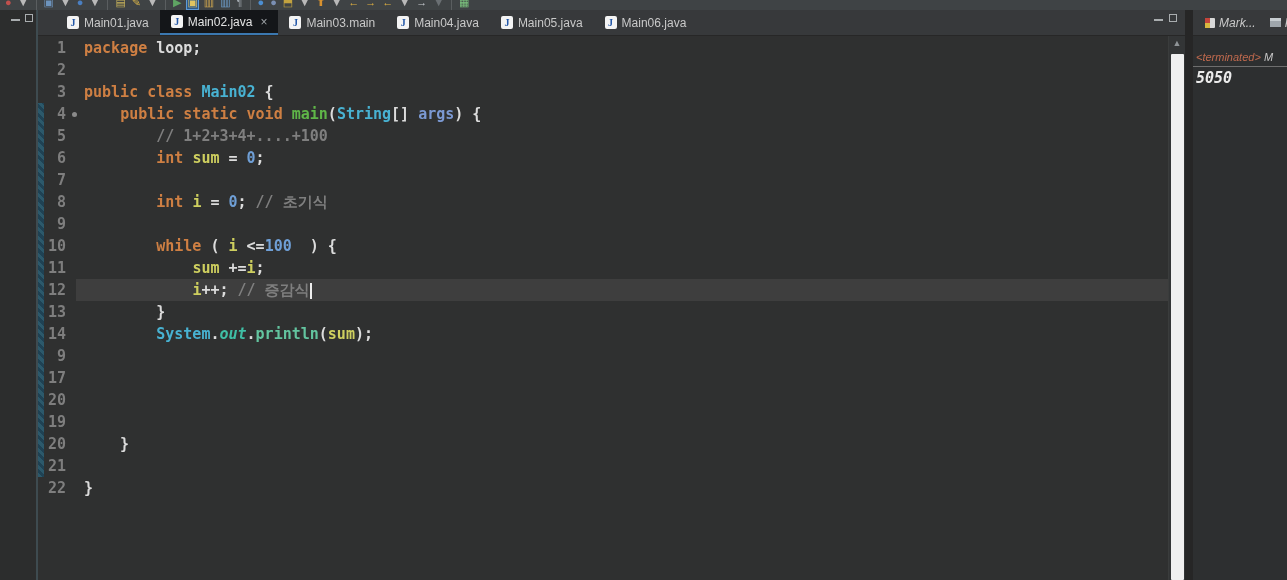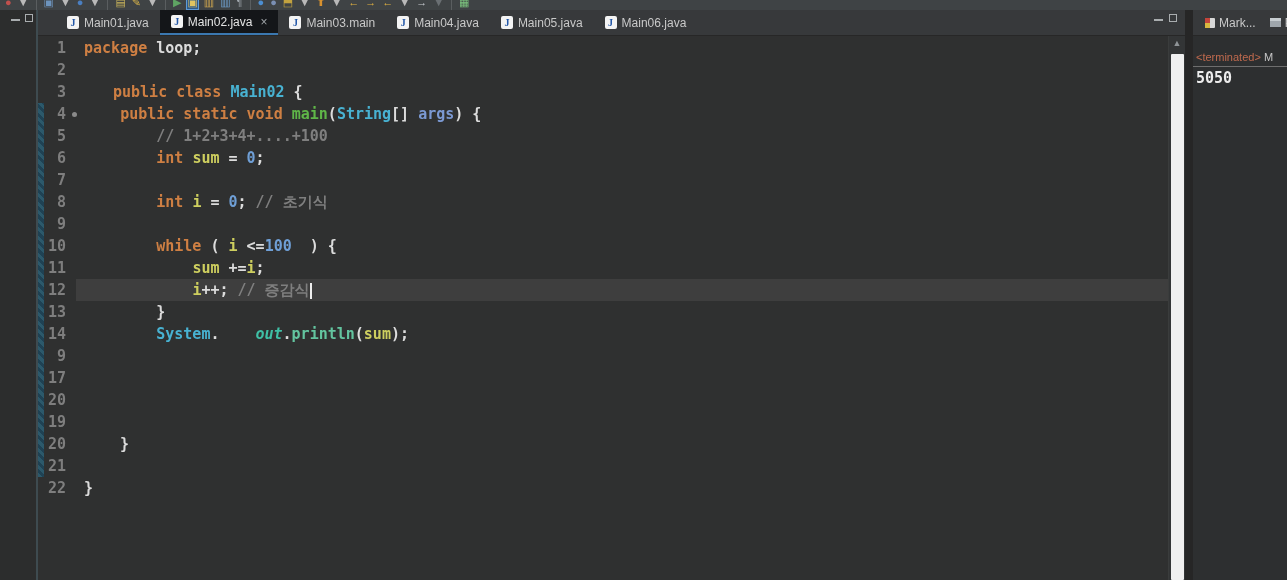--- a/index.html
+++ b/index.html
@@ -40,31 +40,31 @@
   .editor-body { position:relative; flex:1; background:#2F3030; overflow:hidden;
                  font-family:"DejaVu Sans Mono", monospace; font-size:15px; font-weight:bold; }
   .range-bar { position:absolute; left:0; top:67px; width:6px; height:374px;
                background:repeating-linear-gradient(45deg,#2C596B 0 3px,#1F4254 3px 6px); }
   .code-lines { position:absolute; top:1px; left:0; right:0; }
   .code-line { height:22px; line-height:22px; display:flex; white-space:pre; }
   .code-line.hl { background:linear-gradient(to right, transparent 38px, #3E3E3E 38px); }
   .ln { width:32px; text-align:right; padding-right:4px; color:#7E7E7E; flex:none; }
   .ln-dot { display:inline-block; width:5px; height:5px; border-radius:50%; background:#8A8A8A; margin-left:2px; vertical-align:middle; }
   .code-text { padding-left:6px; }
-  .tk-fld { font-style:italic;margin-left:36px; }
+  .tk-fld { font-style:italic; }
   .caret { display:inline-block; width:2px; height:16px; background:#EDEDED; vertical-align:text-bottom; }
 
   
   .vscroll { width:17px; background:#333536; position:relative; border-left:1px solid #3A3C3C; }
   .vs-arrow { display:block; text-align:center; color:#8F9497; font-size:9px; line-height:14px; height:16px; cursor:default; }
   .vs-thumb { position:absolute; top:18px; bottom:0; left:2px; width:13px; background:#F0F0F0; border-radius:1px; }
 
   
   .gap-col { width:8px; background:#262626; }
-  .right-panel { flex:1; display:flex; flex-direction:column; background:#2D2F30; overflow:hidden; }
+  .right-panel { flex:1; display:flex; flex-direction:column; background:#2D2F30; overflow:hidden;font-style:italic; }
   .rp-tabbar { height:26px; background:#37393B; display:flex; align-items:center; gap:2px; padding-left:6px;
                border-bottom:1px solid #272727; flex:none; }
   .rp-tab { display:flex; align-items:center; gap:4px; font-size:12px; color:#C9C9C9; padding:0 6px; height:100%; cursor:default; }
   .ic-markers { width:10px; height:10px; background:#D8D8D8; position:relative; display:inline-block; border-radius:1px; }
   .ic-markers::before { content:""; position:absolute; left:0; top:0; width:5px; height:5px; background:#C4453B; }
   .ic-markers::after { content:""; position:absolute; left:0; bottom:0; width:5px; height:5px; background:#D8B840; }
   .ic-pro { width:11px; height:9px; background:#9FA6AC; border-top:3px solid #C7CDD1; display:inline-block; }
   .console-area { flex:1; padding-top:15px; }
   .console-header { font-size:11px; padding:0 0 3px 3px; border-bottom:1px solid #6E6E6E; white-space:nowrap; }
   .console-output { font-family:"DejaVu Sans Mono", monospace; font-size:15px; font-weight:bold;
@@ -154,21 +154,21 @@
           <span class="win-max"></span>
         </div>
       </div>
 
       <div class="body-row">
         <div class="editor-body">
           <div class="range-bar"></div>
           <div class="code-lines">
               <div class="code-line"><span class="ln">1</span><span style="width: 8px; flex: 0 0 auto;"></span><span class="code-text"><span class="tk-kw" style="color: rgb(206, 127, 67);">package </span><span class="tk-pln" style="color: rgb(220, 220, 220);">loop;</span></span></div>
               <div class="code-line"><span class="ln">2</span><span style="width: 8px; flex: 0 0 auto;"></span><span class="code-text"></span></div>
-              <div class="code-line"><span class="ln">3</span><span style="width: 8px; flex: 0 0 auto;"></span><span class="code-text"><span class="tk-kw" style="color: rgb(206, 127, 67); margin-left: 29px;">public class </span><span class="tk-cls" style="color: rgb(72, 178, 210);">Main02</span><span class="tk-pln" style="color: rgb(220, 220, 220);"> {</span></span></div>
+              <div class="code-line"><span class="ln">3</span><span style="width: 8px; flex: 0 0 auto;"></span><span class="code-text"><span class="tk-kw" style="color: rgb(206, 127, 67);">public class </span><span class="tk-cls" style="color: rgb(72, 178, 210);">Main02</span><span class="tk-pln" style="color: rgb(220, 220, 220);"> {</span></span></div>
               <div class="code-line"><span class="ln">4</span><span style="width: 8px; flex: 0 0 auto;"><span class="ln-dot"></span></span><span class="code-text"><span class="tk-pln" style="color: rgb(220, 220, 220);">    </span><span class="tk-kw" style="color: rgb(206, 127, 67);">public static void </span><span class="tk-mth" style="color: rgb(95, 182, 72);">main</span><span class="tk-pln" style="color: rgb(220, 220, 220);">(</span><span class="tk-cls" style="color: rgb(72, 178, 210);">String</span><span class="tk-pln" style="color: rgb(220, 220, 220);">[] </span><span class="tk-prm" style="color: rgb(123, 153, 211);">args</span><span class="tk-pln" style="color: rgb(220, 220, 220);">) {</span></span></div>
               <div class="code-line"><span class="ln">5</span><span style="width: 8px; flex: 0 0 auto;"></span><span class="code-text"><span class="tk-pln" style="color: rgb(220, 220, 220);">        </span><span class="tk-cmt" style="color: rgb(127, 127, 127);">// 1+2+3+4+....+100</span></span></div>
               <div class="code-line"><span class="ln">6</span><span style="width: 8px; flex: 0 0 auto;"></span><span class="code-text"><span class="tk-pln" style="color: rgb(220, 220, 220);">        </span><span class="tk-kw" style="color: rgb(206, 127, 67);">int </span><span class="tk-var" style="color: rgb(206, 207, 95);">sum</span><span class="tk-pln" style="color: rgb(220, 220, 220);"> = </span><span class="tk-num" style="color: rgb(111, 159, 214);">0</span><span class="tk-pln" style="color: rgb(220, 220, 220);">;</span></span></div>
               <div class="code-line"><span class="ln">7</span><span style="width: 8px; flex: 0 0 auto;"></span><span class="code-text"></span></div>
               <div class="code-line"><span class="ln">8</span><span style="width: 8px; flex: 0 0 auto;"></span><span class="code-text"><span class="tk-pln" style="color: rgb(220, 220, 220);">        </span><span class="tk-kw" style="color: rgb(206, 127, 67);">int </span><span class="tk-var" style="color: rgb(206, 207, 95);">i</span><span class="tk-pln" style="color: rgb(220, 220, 220);"> = </span><span class="tk-num" style="color: rgb(111, 159, 214);">0</span><span class="tk-pln" style="color: rgb(220, 220, 220);">; </span><span class="tk-cmt" style="color: rgb(127, 127, 127);">// 초기식</span></span></div>
               <div class="code-line"><span class="ln">9</span><span style="width: 8px; flex: 0 0 auto;"></span><span class="code-text"></span></div>
               <div class="code-line"><span class="ln">10</span><span style="width: 8px; flex: 0 0 auto;"></span><span class="code-text"><span class="tk-pln" style="color: rgb(220, 220, 220);">        </span><span class="tk-kw" style="color: rgb(206, 127, 67);">while</span><span class="tk-pln" style="color: rgb(220, 220, 220);"> ( </span><span class="tk-var" style="color: rgb(206, 207, 95);">i</span><span class="tk-pln" style="color: rgb(220, 220, 220);"> &lt;=</span><span class="tk-num" style="color: rgb(111, 159, 214);">100</span><span class="tk-pln" style="color: rgb(220, 220, 220);">  ) {</span></span></div>
               <div class="code-line"><span class="ln">11</span><span style="width: 8px; flex: 0 0 auto;"></span><span class="code-text"><span class="tk-pln" style="color: rgb(220, 220, 220);">            </span><span class="tk-var" style="color: rgb(206, 207, 95);">sum</span><span class="tk-pln" style="color: rgb(220, 220, 220);"> +=</span><span class="tk-var" style="color: rgb(206, 207, 95);">i</span><span class="tk-pln" style="color: rgb(220, 220, 220);">;</span></span></div>
               <div class="code-line hl"><span class="ln">12</span><span style="width: 8px; flex: 0 0 auto;"></span><span class="code-text"><span class="tk-pln" style="color: rgb(220, 220, 220);">            </span><span class="tk-var" style="color: rgb(206, 207, 95);">i</span><span class="tk-pln" style="color: rgb(220, 220, 220);">++; </span><span class="tk-cmt" style="color: rgb(127, 127, 127);">// 증감식</span><span class="caret"></span></span></div>
               <div class="code-line"><span class="ln">13</span><span style="width: 8px; flex: 0 0 auto;"></span><span class="code-text"><span class="tk-pln" style="color: rgb(220, 220, 220);">        }</span></span></div>

